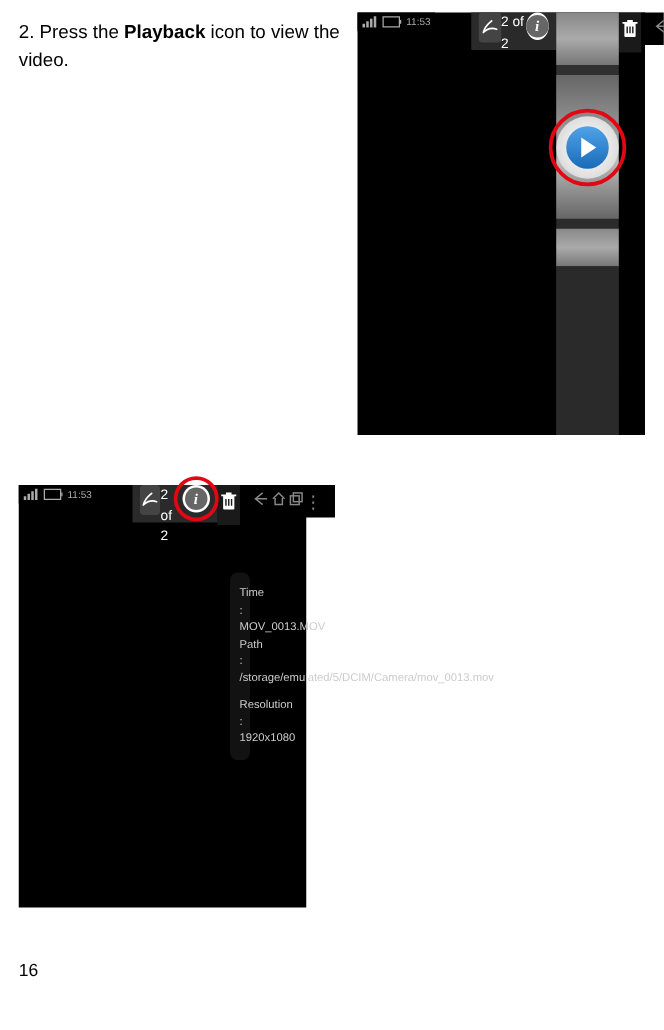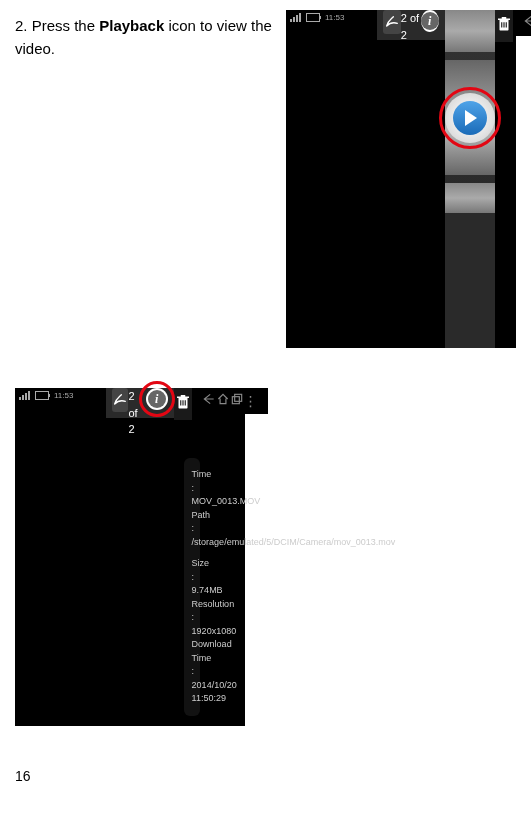--- a/index.html
+++ b/index.html
@@ -314,23 +314,21 @@
           <div class="info-btn-inner">i</div>
         </div>
       </div>
     </div>
     <div class="content-area">
       <div class="thumb-band" style="height:38px;opacity:0.6"></div>
       <div class="info-panel">
         <div>Time : MOV_0013.MOV</div>
         <div>Path : /storage/emulated/5/DCIM/Camera/mov_0013.mov</div>
         <div class="info-gap"></div>
-        <div>Size : 9.74MB</div>
         <div>Resolution : 1920x1080</div>
-        <div>Download Time : 2014/10/20 11:50:29</div>
       </div>
       <div class="spacer"></div>
     </div>
     <div class="bottom-bar">
       <div class="trash-icon">
         <svg viewBox="0 0 24 24">
             <path d="M4 6h16v2H4zM6 8h12v13a1 1 0 0 1-1 1H7a1 1 0 0 1-1-1zM9 4h6v2H9z" fill="#fff"></path>
             <path d="M9 11v7M12 11v7M15 11v7" stroke="#1a1a1a" stroke-width="1.5"></path>
           </svg>
       </div>

